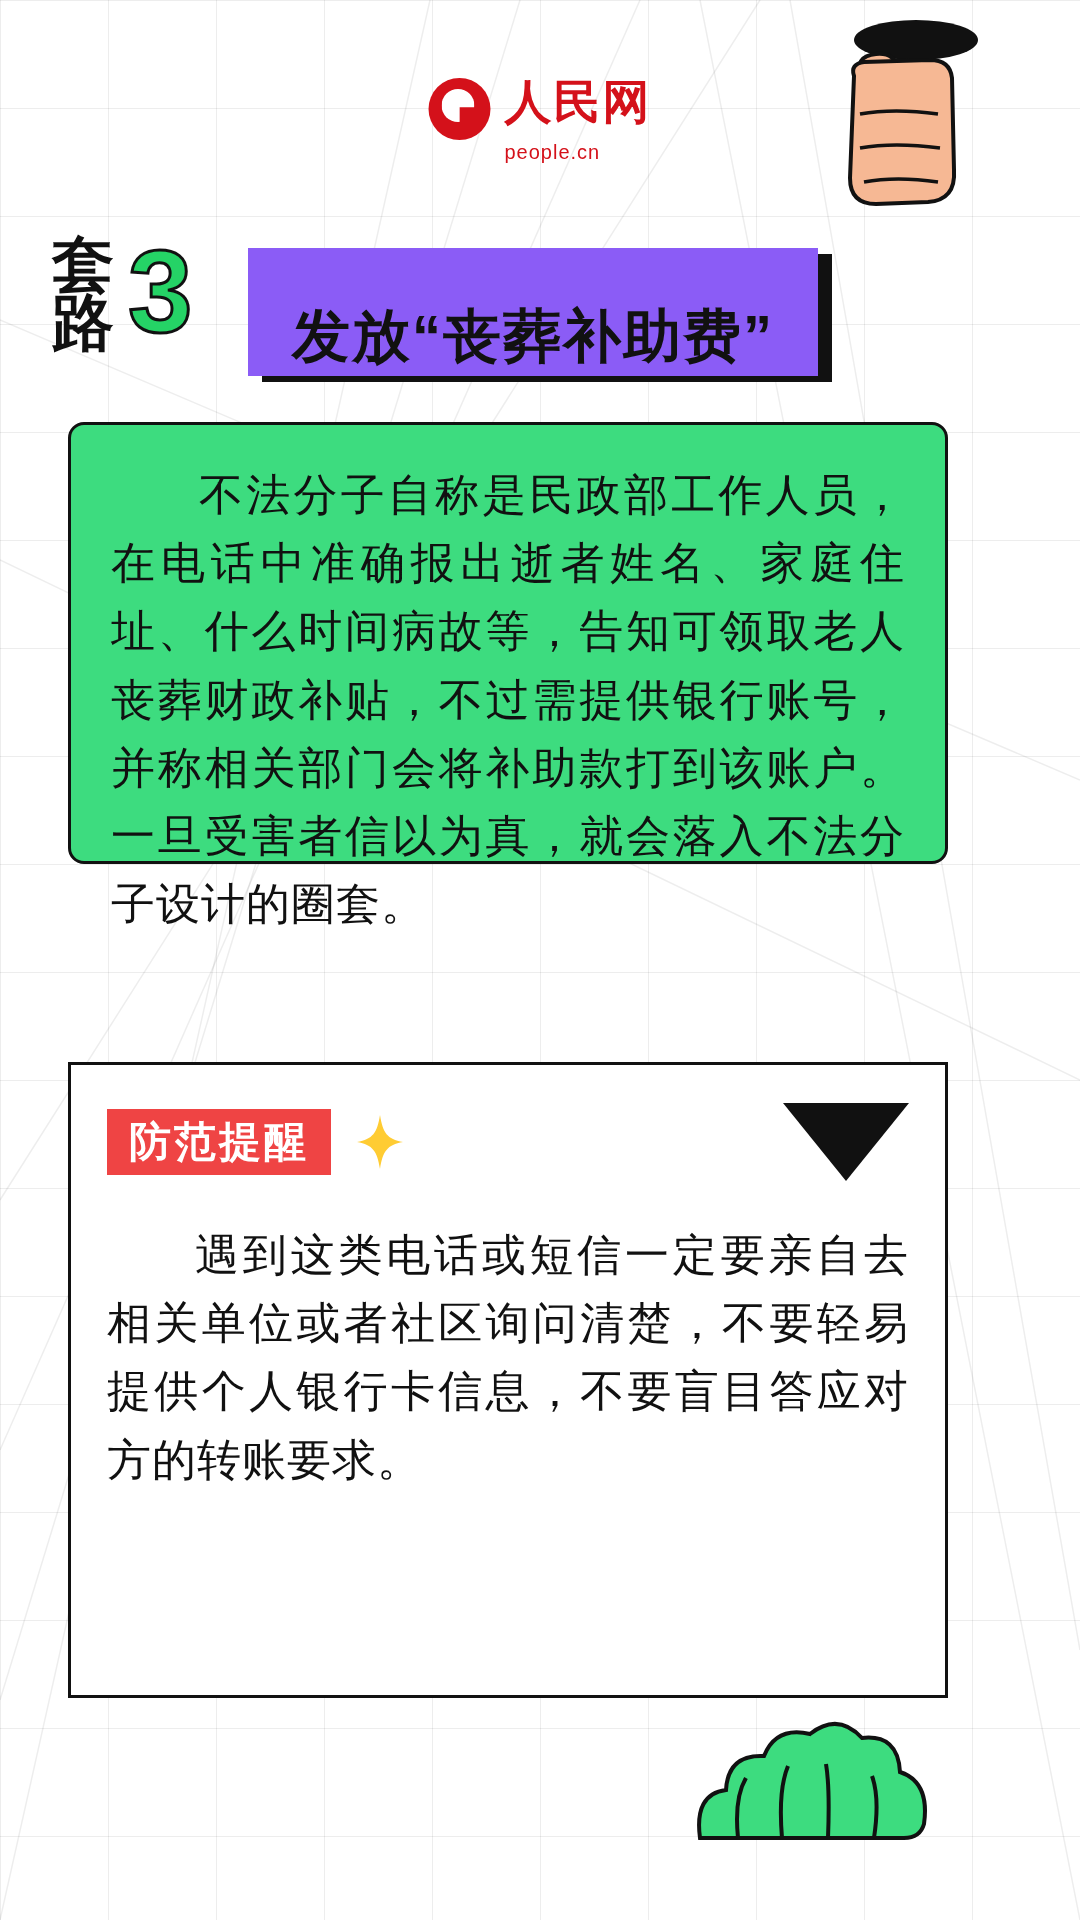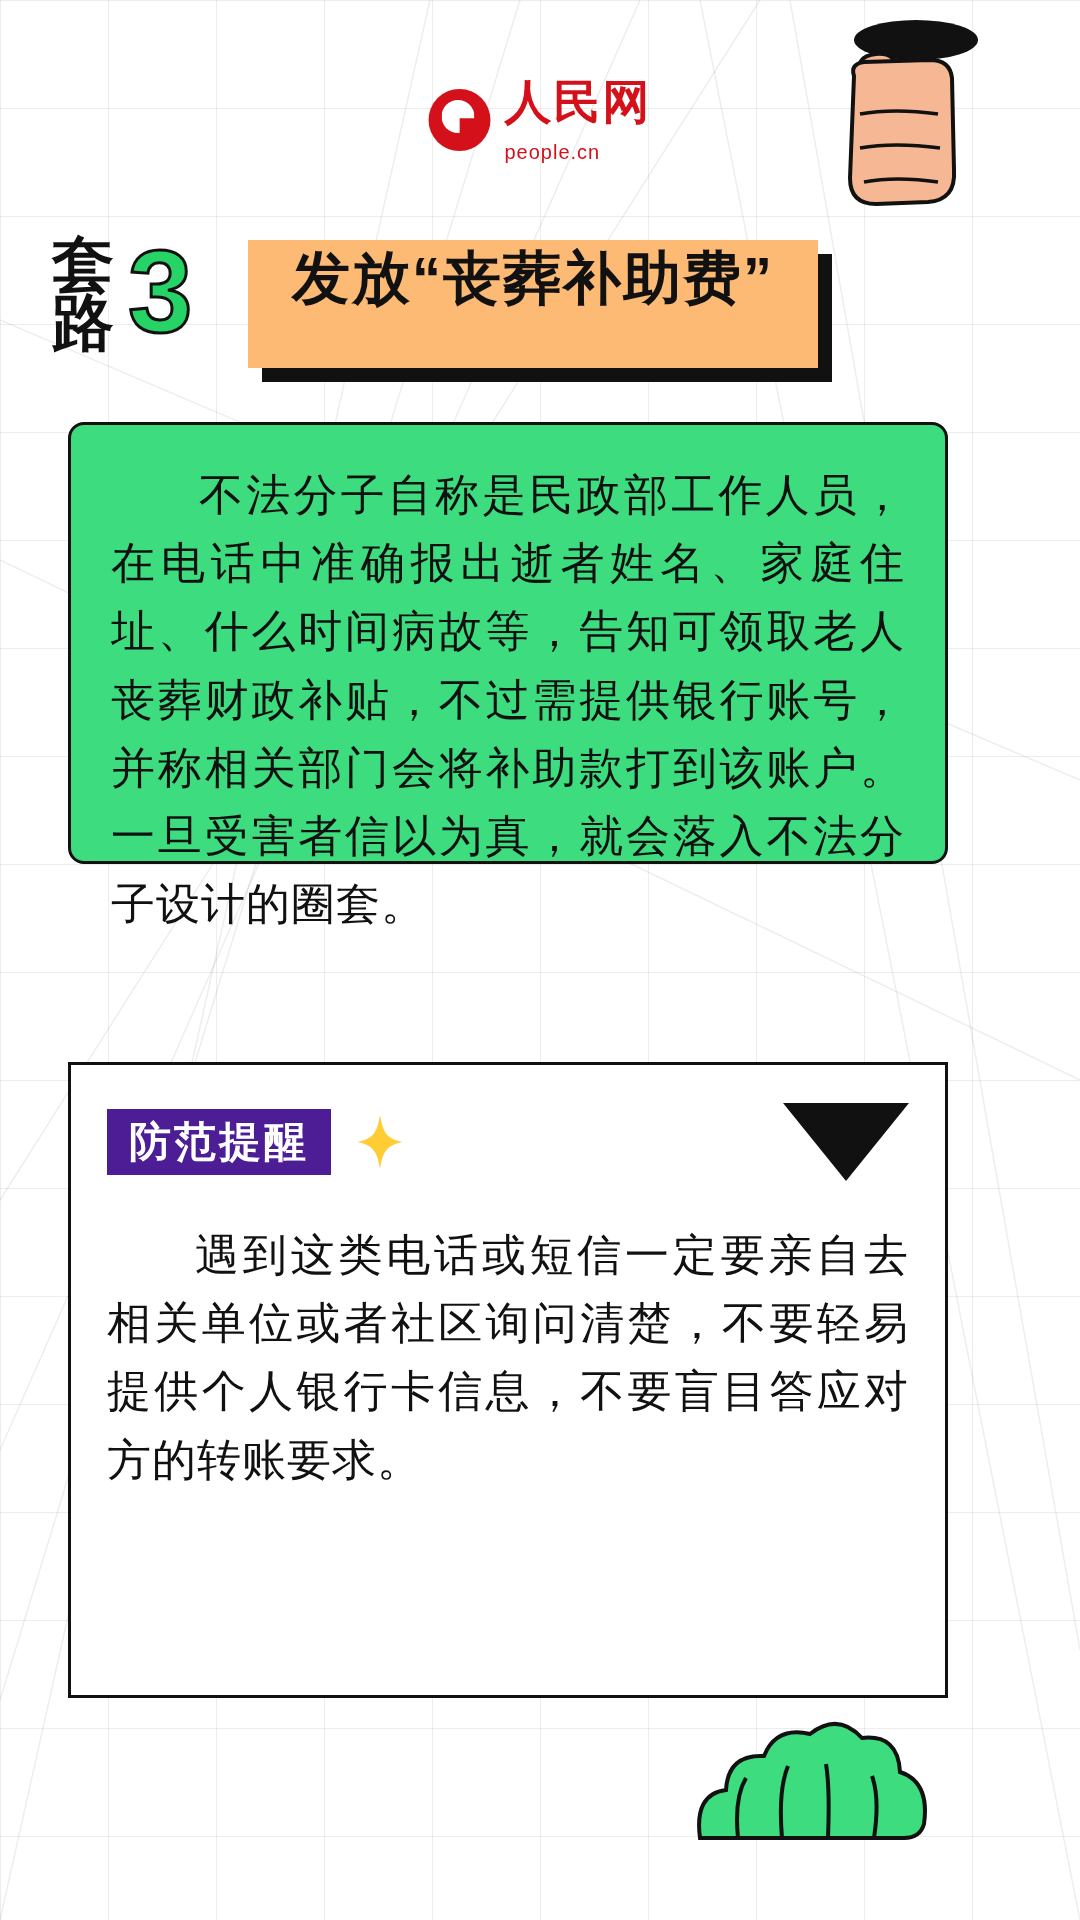--- a/index.html
+++ b/index.html
@@ -40,21 +40,20 @@
     height: 1920px;
   }
 
   
   .logo {
     position: absolute;
     top: 78px;
     left: 50%;
     transform: translateX(-50%);
     display: flex;
-    align-items: center;
     gap: 14px;
   }
   .logo-mark {
     width: 62px;
     height: 62px;
     border-radius: 50%;
     background: #d4111a;
     position: relative;
   }
   .logo-mark::after {
@@ -134,26 +133,26 @@
     position: absolute;
     left: 210px;
     top: 18px;
     width: 570px;
     height: 128px;
     background: #111;
   }
   .title-plate {
     position: absolute;
     left: 196px;
-    top: 4px;
+    top: 12px;
     width: 570px;
     height: 128px;
-    background: #fdba74;
-    display: flex;
-    align-items: flex-start;
+    background: #8b5cf6;
+    display: flex;
+    align-items: flex-end;
     justify-content: center;
   }
   .title-plate span {
     font-size: 58px;
     font-weight: bold;
     color: #111;
     letter-spacing: 2px;
   }
 
   
@@ -191,21 +190,21 @@
     box-sizing: border-box;
     padding: 38px 36px;
   }
   .tip-head {
     display: flex;
     align-items: center;
     gap: 26px;
     height: 78px;
   }
   .tip-badge {
-    background: #4c1d95;
+    background: #ef4444;
     color: #fff;
     font-size: 42px;
     font-weight: bold;
     padding: 10px 22px;
     letter-spacing: 3px;
     line-height: 1.1;
   }
   .sparkle {
     width: 46px;
     height: 54px;

